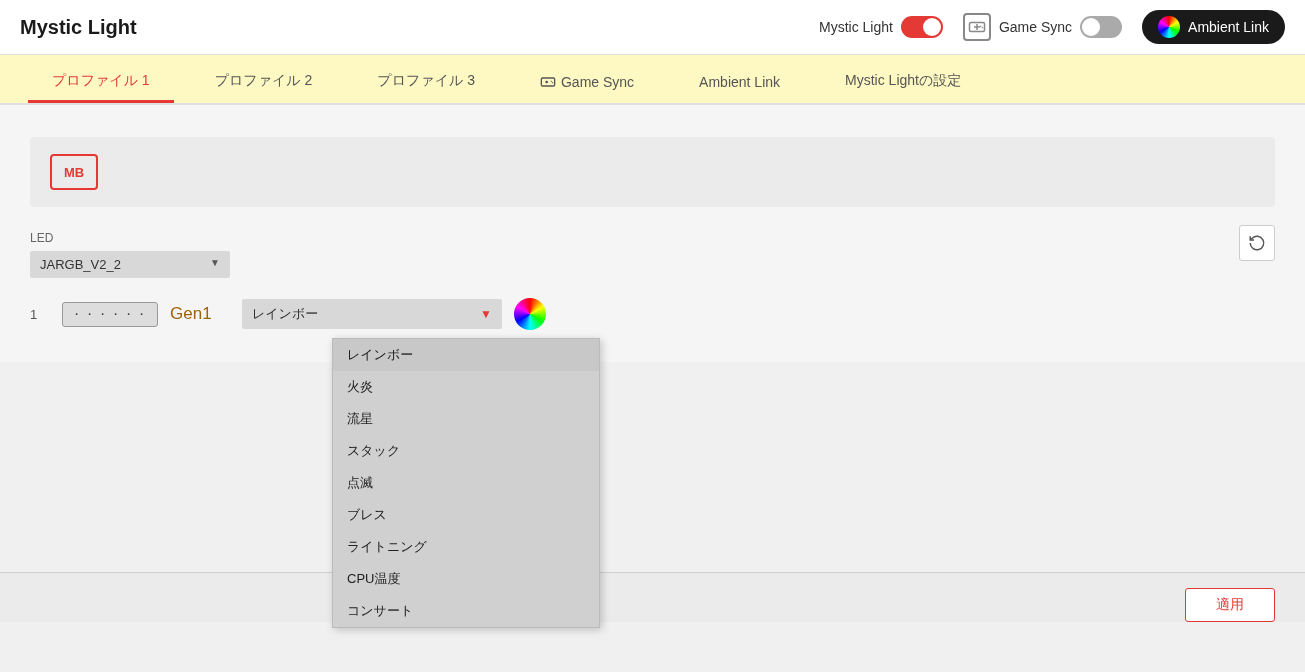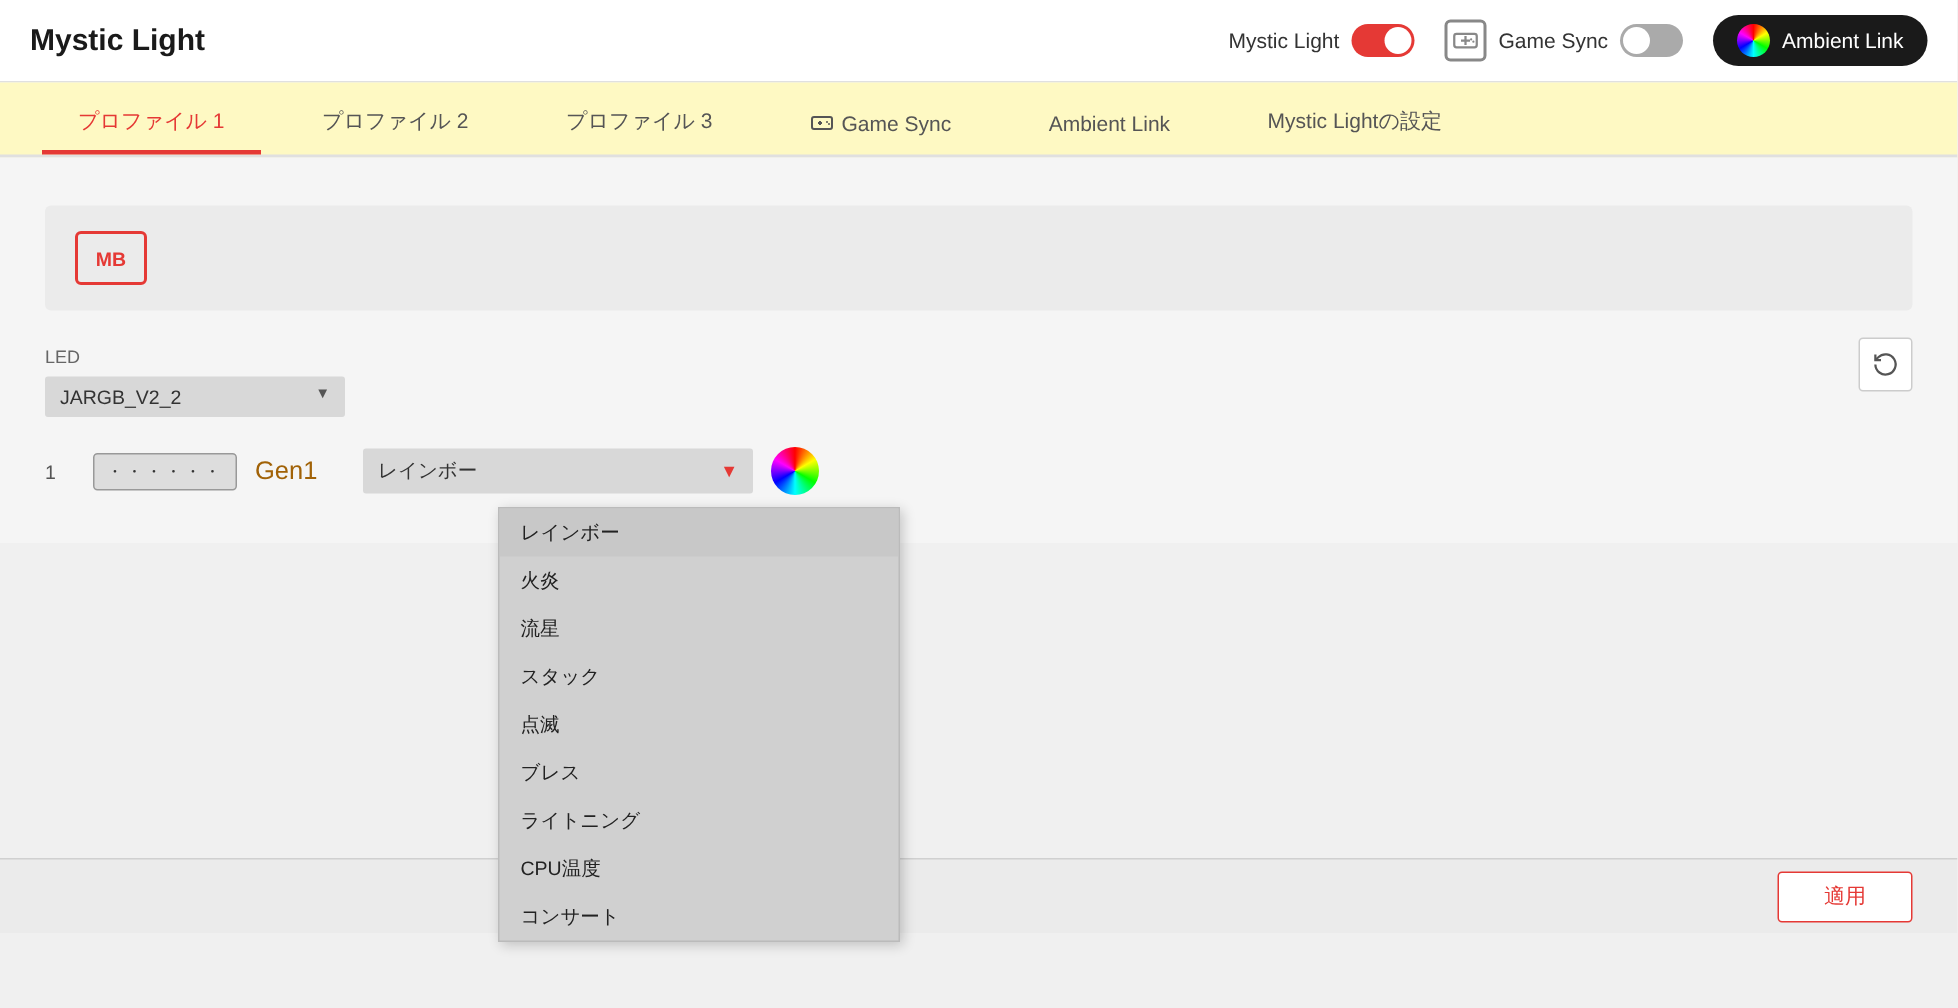--- a/index.html
+++ b/index.html
@@ -273,21 +273,21 @@
     }
     .bottom-bar {
       position: absolute;
       bottom: 0;
       left: 0;
       right: 0;
       height: 50px;
       background: #ebebeb;
       border-top: 1px solid #d0d0d0;
       display: flex;
-      align-items: center;
+      align-items: flex-end;
       justify-content: flex-end;
       padding: 0 30px;
     }
     .apply-btn {
       background: white;
       border: 1.5px solid #e53935;
       color: #e53935;
       border-radius: 3px;
       padding: 7px 30px;
       font-size: 14px;

